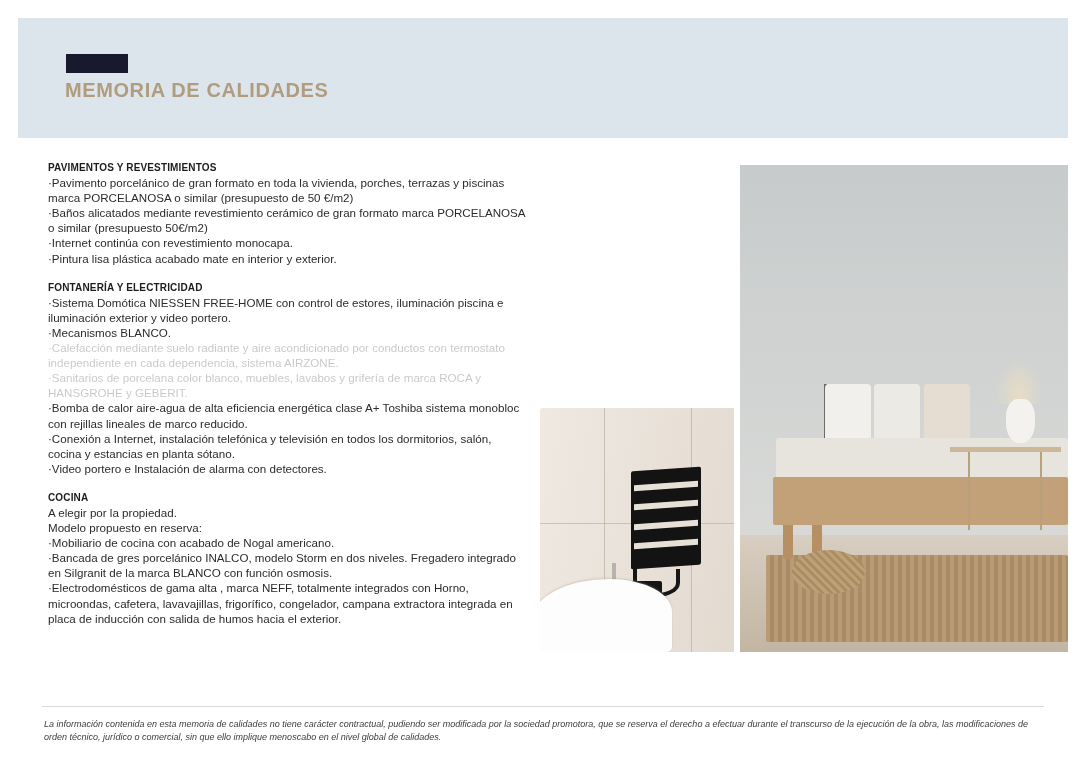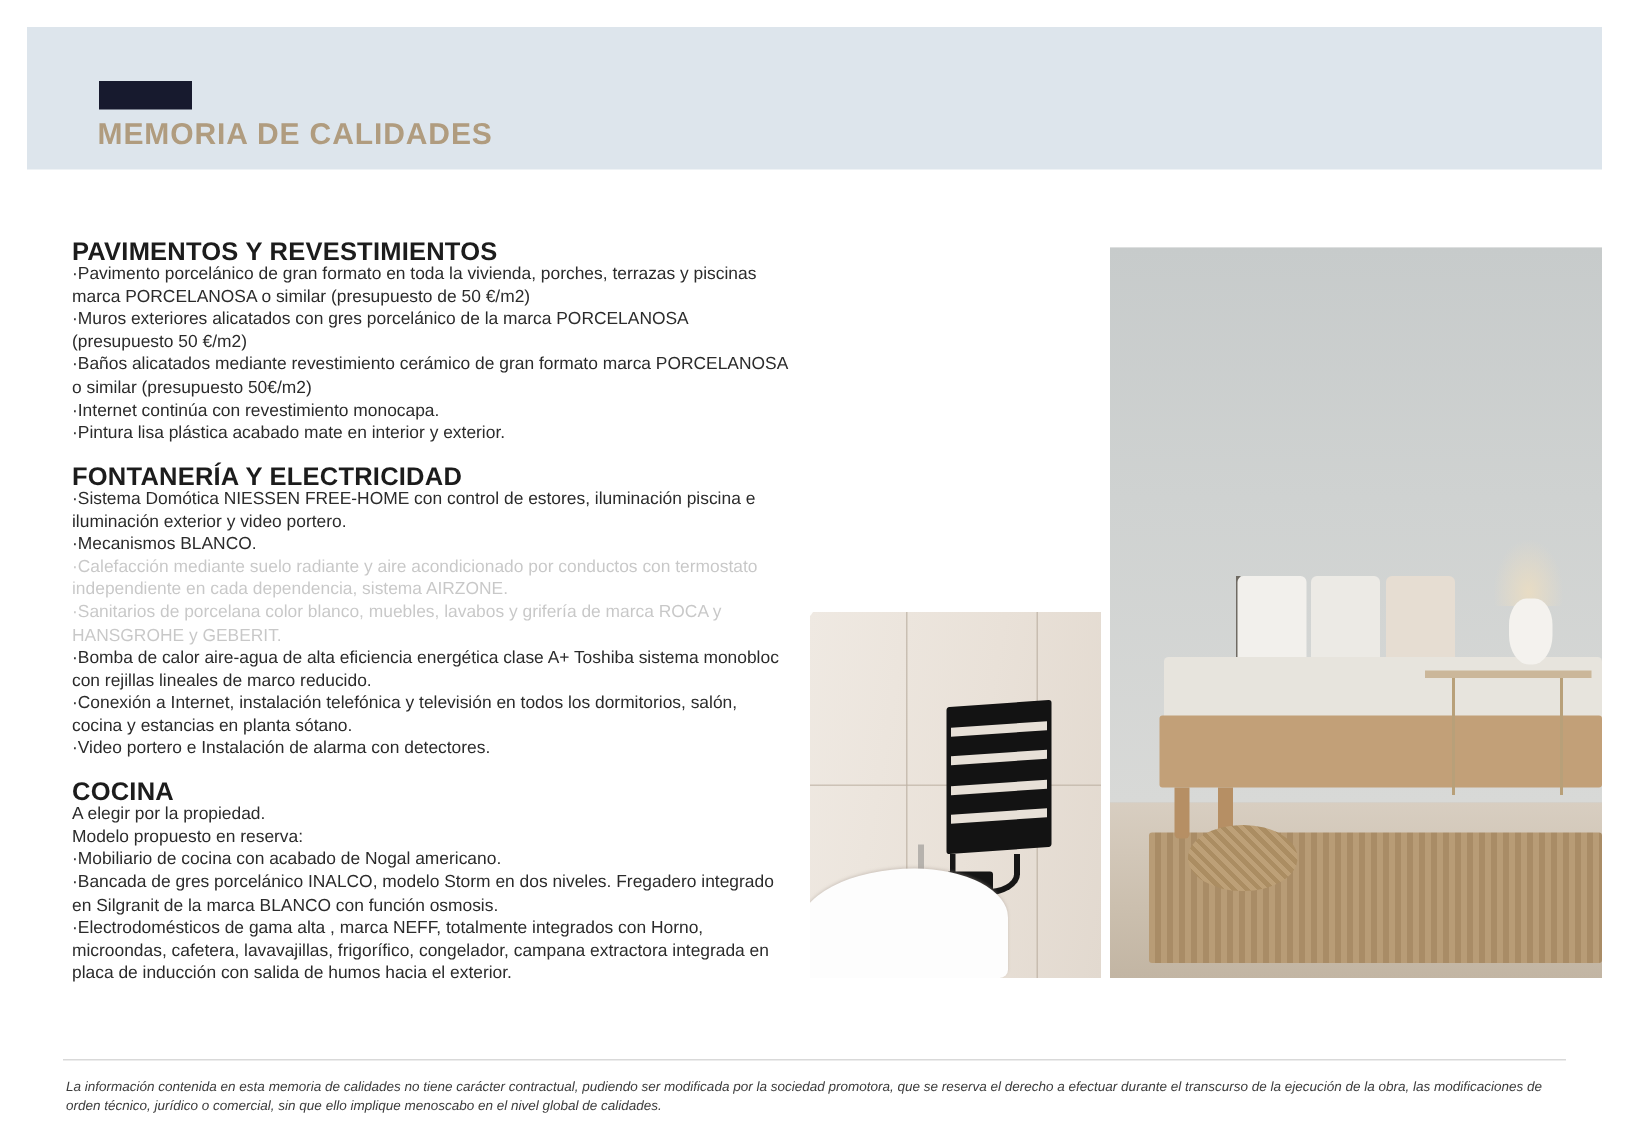--- a/index.html
+++ b/index.html
@@ -21,21 +21,21 @@
     inset: 0;
     background: #ffffff;
   }
 
   
   .header-band {
     position: absolute;
     left: 18px;
     top: 18px;
     width: 1050px;
-    height: 95px;
+    height: 120px;
     background: #dde5ec;
   }
   .header-rule {
     position: absolute;
     left: 48px;
     top: 36px;
     width: 62px;
     height: 19px;
     background: #171a2e;
   }
@@ -277,21 +277,21 @@
     top: 160px;
     width: 478px;
     font-size: 11.6px;
     line-height: 15.1px;
     color: #2b2b2b;
   }
   .section { margin-bottom: 14px; }
   .section:last-child { margin-bottom: 4px; }
   .sec-title {
     font-weight: bold;
-    font-size: 17px;
+    font-size: 10px;
     letter-spacing: 0.15px;
     color: #1c1c1c;
     margin-bottom: 0px;
   }
   .line { white-space: normal; }
 
   
   .faded { color: rgba(43,43,43,0.26); }
 
   
@@ -361,21 +361,20 @@
     <div class="bt-tub"></div>
   </div>
 
   <div class="watermark">ES</div>
 
   <div class="content">
 
     <div class="section">
       <div class="sec-title">PAVIMENTOS Y REVESTIMIENTOS</div>
       <div class="line">·Pavimento porcelánico de gran formato en toda la vivienda, porches, terrazas y piscinas marca PORCELANOSA o similar (presupuesto de 50 €/m2)</div>
-      <div class="line">·Muros exteriores alicatados con gres porcelánico de la marca PORCELANOSA (presupuesto 50 €/m2)</div>
       <div class="line">·Baños alicatados mediante revestimiento cerámico de gran formato marca PORCELANOSA o similar (presupuesto 50€/m2)</div>
       <div class="line">·Internet continúa con revestimiento monocapa.</div>
       <div class="line">·Pintura lisa plástica acabado mate en interior y exterior.</div>
     </div>
 
     <div class="section">
       <div class="sec-title">FONTANERÍA Y ELECTRICIDAD</div>
       <div class="line">·Sistema Domótica NIESSEN FREE-HOME con control de estores, iluminación piscina e iluminación exterior y video portero.</div>
       <div class="line">·Mecanismos BLANCO.</div>
       <div class="line faded">·Calefacción mediante suelo radiante y aire acondicionado por conductos con termostato independiente en cada dependencia, sistema AIRZONE.</div>

